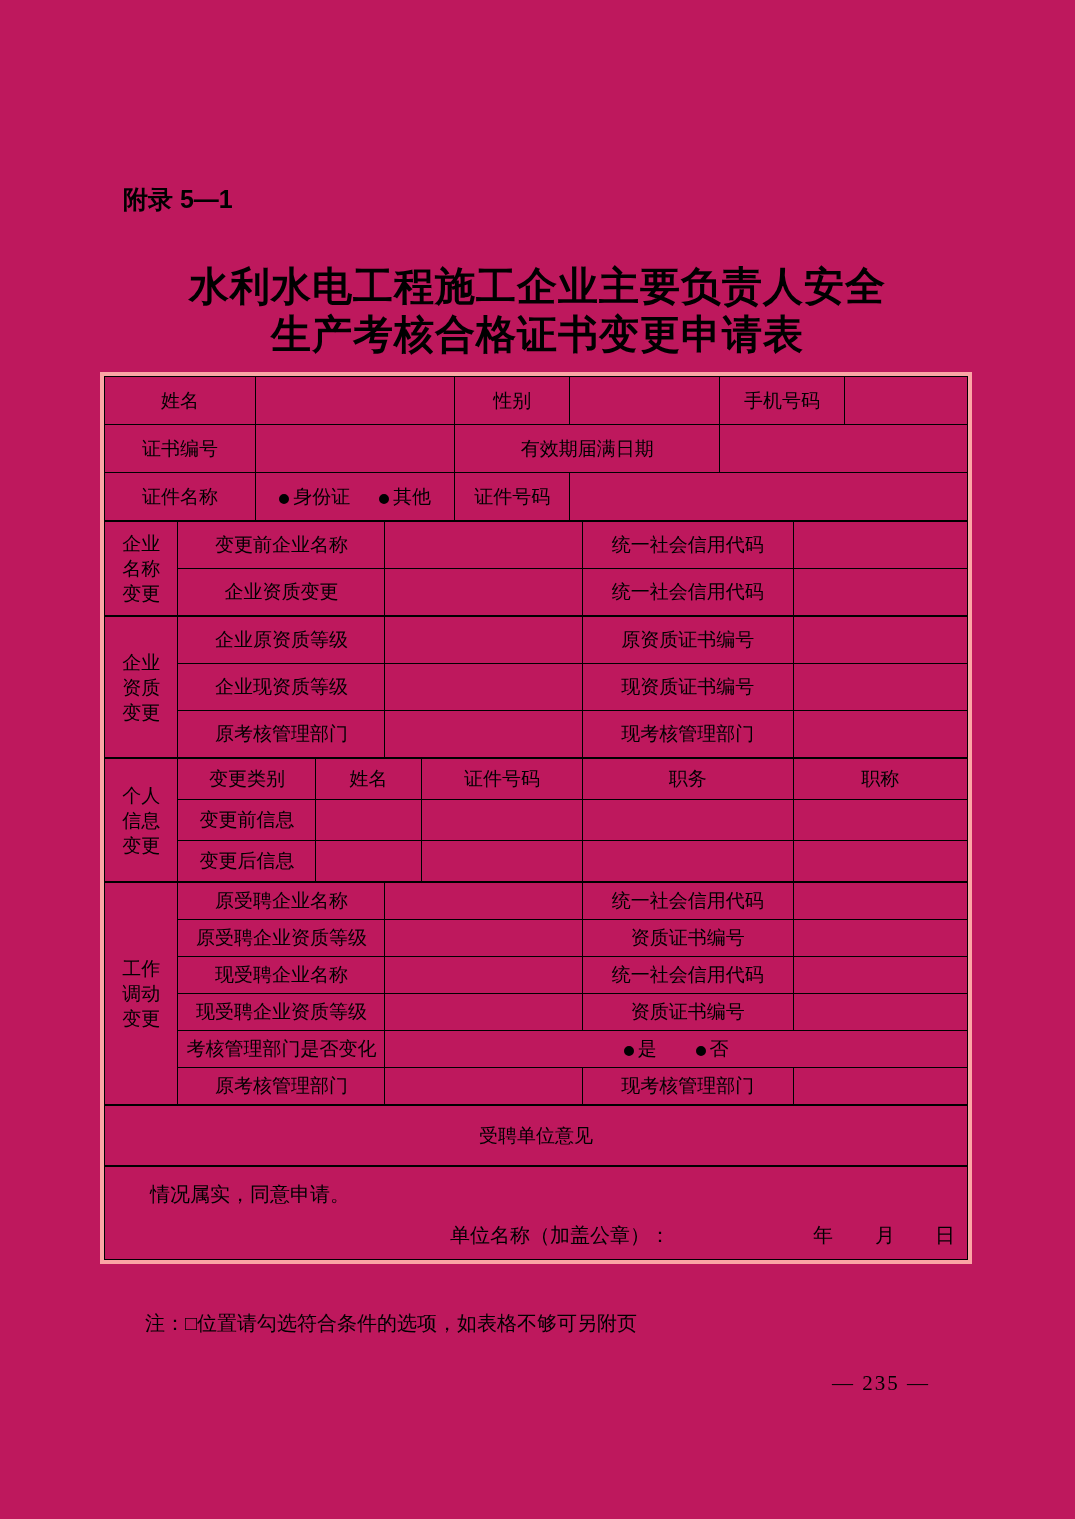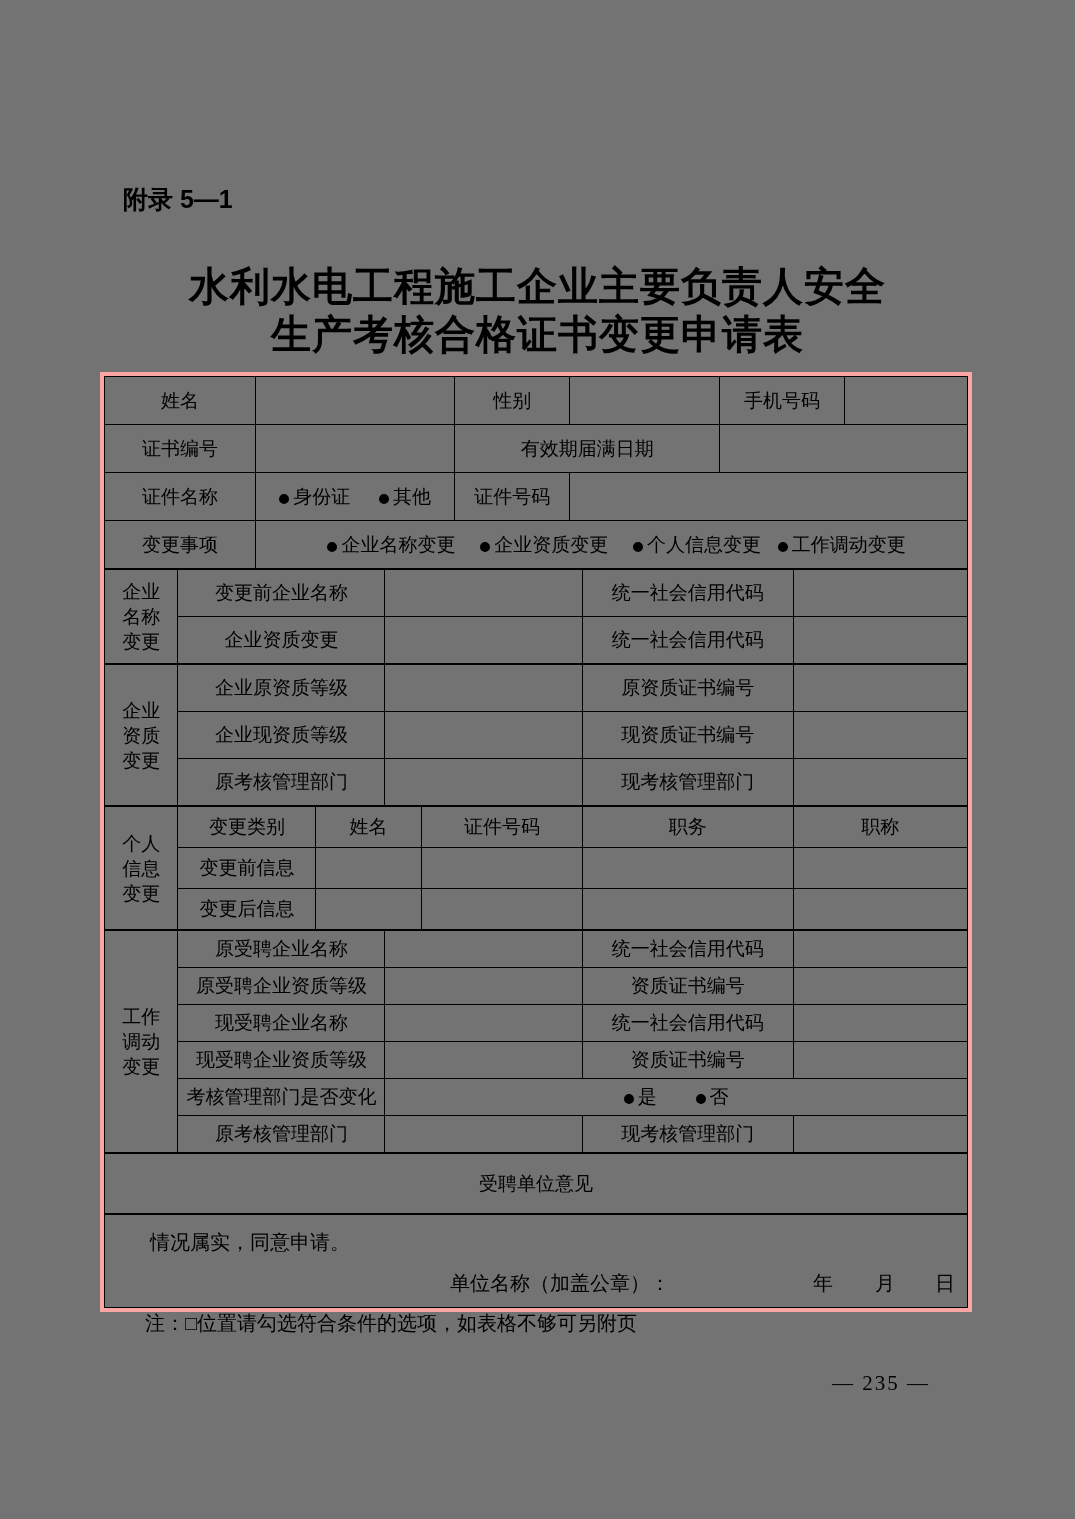--- a/index.html
+++ b/index.html
@@ -1,20 +1,20 @@
 <!DOCTYPE html>
 <html><head>
 <meta charset="utf-8">
 <style>
   * { margin:0; padding:0; box-sizing:border-box; }
   html,body { background:#ffffff; }
   .page {
     position:relative;
     width:1075px; height:1519px;
-    background:#737373;
+    background:#be185d;
     color:#000;
     font-family:"Liberation Serif","DejaVu Serif",serif;
     overflow:hidden;
   }
   .appendix {
     position:absolute; left:123px; top:183px;
     font-family:"Liberation Sans","DejaVu Sans",sans-serif;
     font-weight:bold; font-size:25px;
   }
   .doc-title {
@@ -103,29 +103,20 @@
       </tr>
       <tr>
         <td>证件名称</td>
         <td>
           <span class="opt" style="margin-right:24px;"><span class="radio"></span><span>身份证</span></span>
           <span class="opt"><span class="radio"></span><span>其他</span></span>
         </td>
         <td>证件号码</td>
         <td colspan="3"></td>
       </tr>
-      <tr>
-        <td>变更事项</td>
-        <td colspan="5" class="opts-gap">
-          <span class="opt"><span class="radio"></span><span>企业名称变更</span></span>
-          <span class="opt"><span class="radio"></span><span>企业资质变更</span></span>
-          <span class="opt"><span class="radio"></span><span>个人信息变更</span></span>
-          <span class="opt" style="margin:0 0 0 2px;"><span class="radio"></span><span>工作调动变更</span></span>
-        </td>
-      </tr>
     </tbody>
       </table>
 
     <table class="t2">
       <colgroup>
         <col style="width:8.5%">
           <col style="width:24.0%">
           <col style="width:22.9%">
         <col style="width:24.4%">
           <col style="width:20.2%">

